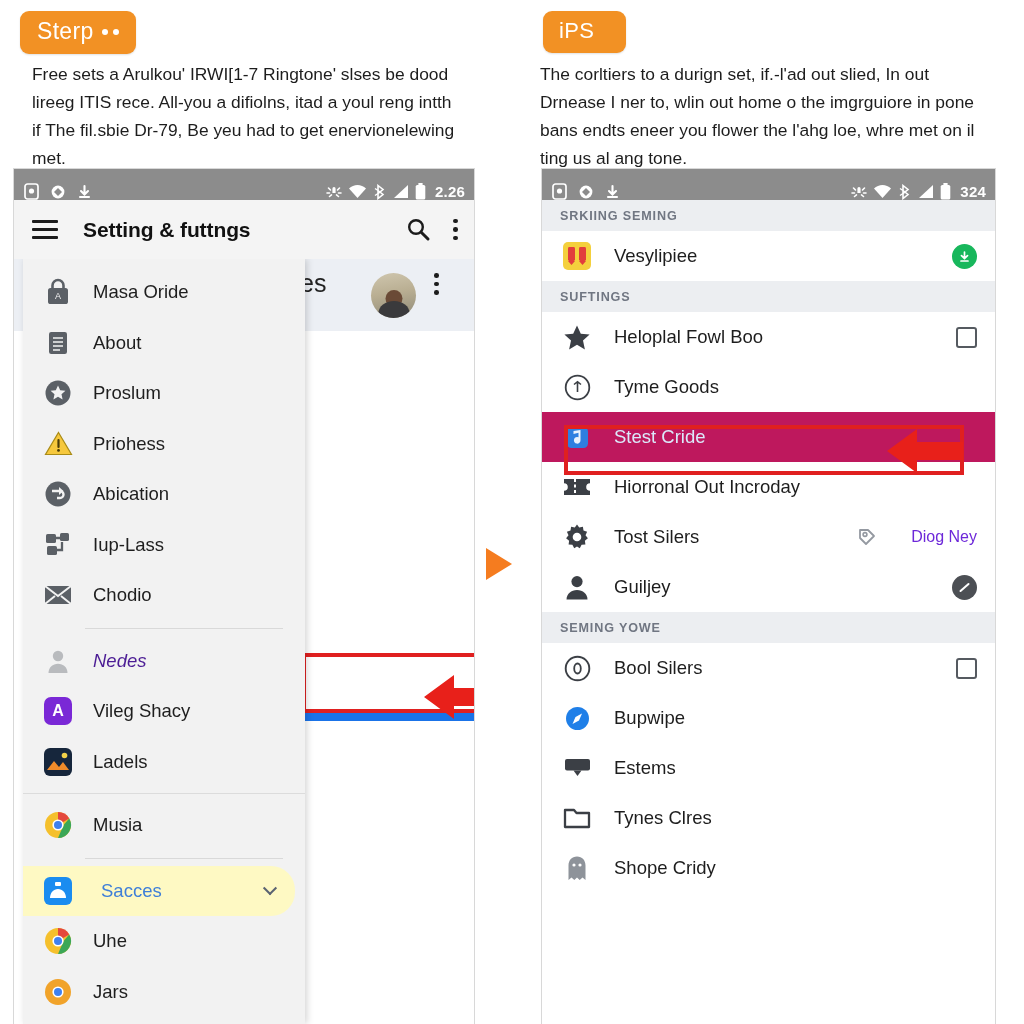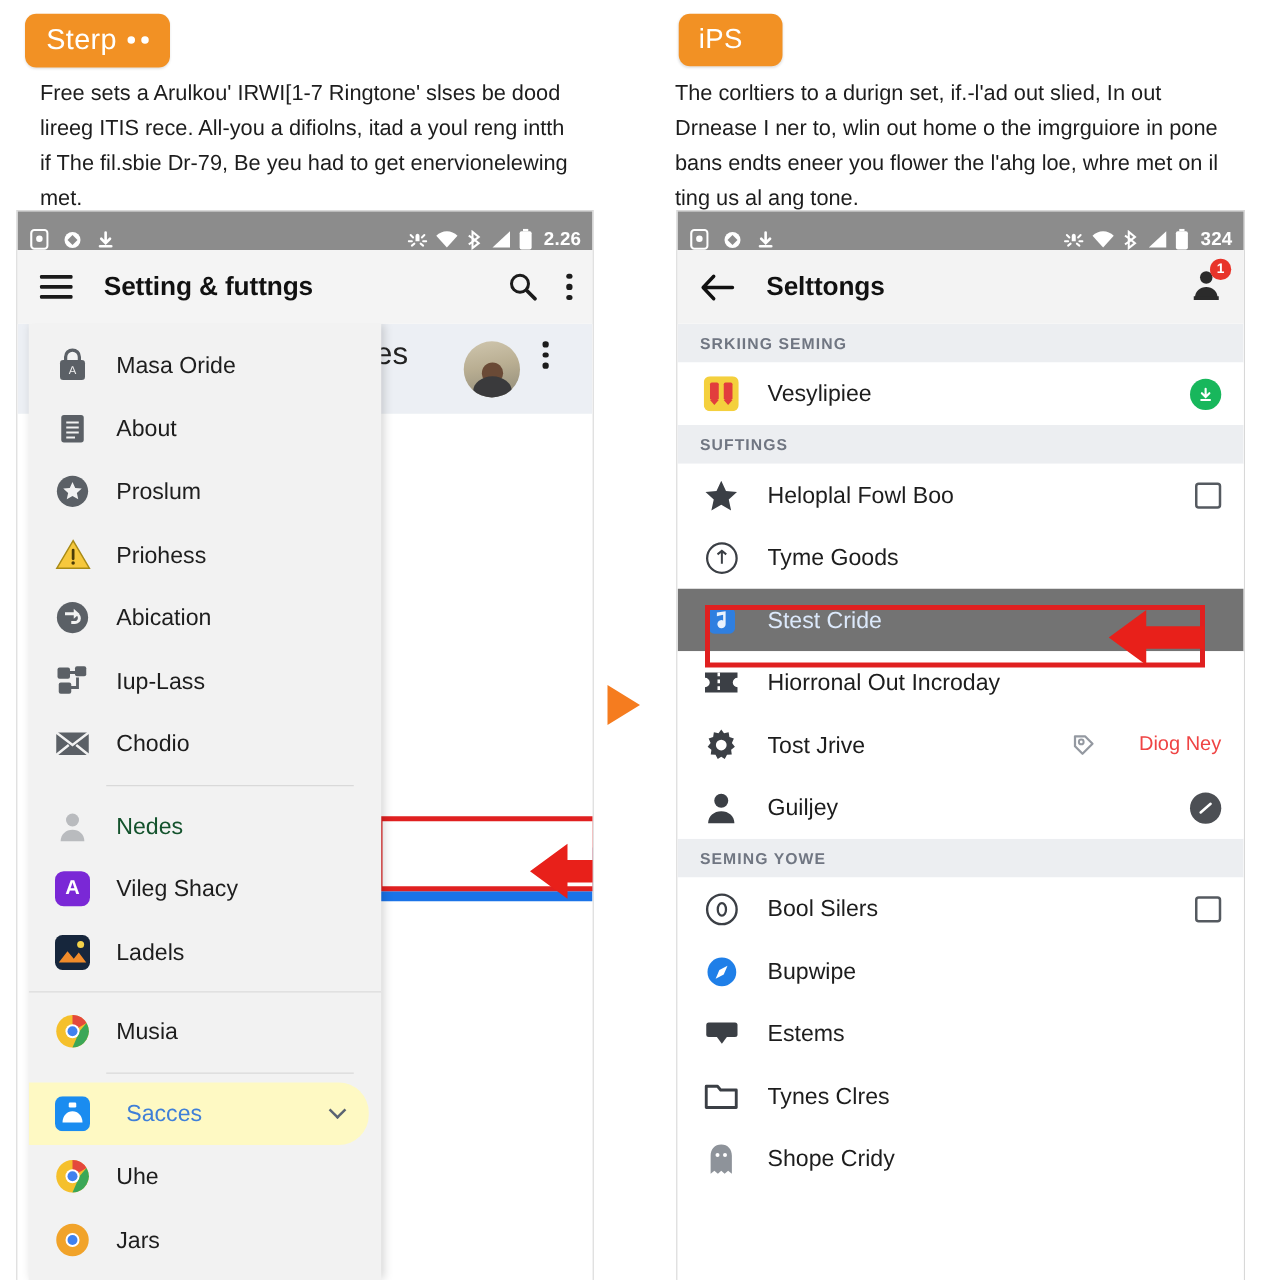--- a/index.html
+++ b/index.html
@@ -192,21 +192,21 @@
   }
   .drow {
     display: flex; align-items: center;
     height: 50.5px;
     padding-left: 20px;
     gap: 20px;
     cursor: pointer;
   }
   .drow .dicon { width: 30px; height: 30px; flex: 0 0 30px; display: flex; align-items: center; justify-content: center; }
   .drow .dlabel { font-size: 18.5px; color: #1e1e1e; white-space: nowrap; }
-  .drow.muted .dlabel { color: #14532d; }
+  .drow.muted .dlabel { color: #4c1d95; font-style: italic; }
   .drow.sel {
     background: #fef9c3;
     border-radius: 0 24px 24px 0;
     margin-right: 10px;
     gap: 28px;
   }
   .drow.sel .dlabel { color: #3f7fd8; font-weight: 500; }
   .ddiv { height: 1px; background: #d9d9d9; margin: 7px 22px 7px 62px; }
   .ddiv.full { margin: 6px 0; background: #dcdcdc; }
   .chev-down {
@@ -237,40 +237,40 @@
     display: flex; align-items: center;
     height: 50px;
     padding: 0 18px 0 20px;
     gap: 22px;
     position: relative;
     background: #ffffff;
     cursor: pointer;
   }
   .rrow .rlabel { font-size: 18.5px; color: #1d1d1d; white-space: nowrap; }
   .rrow .rtrail { margin-left: auto; display: flex; align-items: center; gap: 8px; }
-  .rrow .rtrail-text { font-size: 16px; color: #ef4444; margin-left: 26px; }
+  .rrow .rtrail-text { font-size: 16px; color: #6d28d9; margin-left: 26px; }
   .rico { width: 30px; flex: 0 0 30px; display: flex; align-items: center; justify-content: center; }
   .cbox { width: 21px; height: 21px; border: 2.2px solid #555a60; border-radius: 3px; }
   .green-dl {
     width: 25px; height: 25px; border-radius: 50%;
     background: #18b75c; display: flex; align-items: center; justify-content: center;
   }
   .grey-toggle {
     width: 25px; height: 25px; border-radius: 50%;
     background: #4c4f54; display: flex; align-items: center; justify-content: center;
   }
 
   .hl-stest {
     position: absolute; left: 22px; top: 487px;
     width: 400px; height: 50px;
     border: 4px solid #e02020;
     z-index: 6;
     pointer-events: none;
   }
-  .rrow.sel-blue { background: #737373; }
+  .rrow.sel-blue { background: #be185d; }
   .rrow.sel-blue .rlabel { color: #dce9fb; }
   .arrow-red-right { position: absolute; left: 892px; top: 488px; z-index: 9; }
 
   
   .mid-arrow {
     position: absolute; left: 486px; top: 548px;
     width: 0; height: 0;
     border-top: 16px solid transparent;
     border-bottom: 16px solid transparent;
     border-left: 26px solid #f57c1f;
@@ -593,36 +593,20 @@
                 <path d="M15 1v13H1z" fill="#fff"></path>
               </svg>
             <svg class="sb-ico" width="11" height="17" viewBox="0 0 11 17">
                 <rect x="3.4" y="0" width="4.2" height="2" fill="#fff"></rect>
                 <rect x="0.7" y="2" width="9.6" height="14.5" rx="1.6" fill="#fff"></rect>
               </svg>
             <span class="sb-time">324</span>
           </span>
         </div>
 
-        <div class="appbar light">
-          <svg width="28" height="24" viewBox="0 0 28 24">
-              <path d="M26 12H3M11 3L2.5 12 11 21" stroke="#111" stroke-width="2.7" fill="none" stroke-linecap="round" stroke-linejoin="round"></path>
-            </svg>
-          <div class="appbar-title">Selttongs</div>
-          <div class="appbar-actions">
-            <span style="position:relative; display:inline-block;">
-              <svg width="27" height="27" viewBox="0 0 27 27">
-                  <circle cx="13" cy="8" r="5" fill="#2b2b2b"></circle>
-                  <path d="M4 24c0-5 4-8.4 9-8.4s9 3.4 9 8.4z" fill="#2b2b2b"></path>
-                  <rect x="3" y="23" width="20" height="3" fill="#2b2b2b"></rect>
-                </svg>
-              <span class="badge-dot">1</span>
-            </span>
-          </div>
-        </div>
 
         <div class="rp-body">
 
           <div class="sect-head">SRKIING SEMING</div>
           <div class="rrow">
             <span class="rico">
               <svg width="28" height="28" viewBox="0 0 28 28">
                   <rect width="28" height="28" rx="5" fill="#f4d03d"></rect>
                   <rect x="5" y="5" width="7" height="14" rx="1.4" fill="#e23d3d"></rect>
                   <rect x="16" y="5" width="7" height="14" rx="1.4" fill="#e23d3d"></rect>
@@ -683,21 +667,21 @@
             <span class="rlabel">Hiorronal Out Incroday</span>
           </div>
 
           <div class="rrow">
             <span class="rico">
               <svg width="28" height="28" viewBox="0 0 28 28">
                   <path d="M14 1.5l2.2 3.1 3.7-.9.6 3.8 3.6 1.3-1.6 3.5 2.4 3-3 2.4.5 3.8-3.8.3-1.8 3.4L14 23.4l-2.8 1.8-1.8-3.4-3.8-.3.5-3.8-3-2.4 2.4-3L3.9 8.8l3.6-1.3.6-3.8 3.7.9z" fill="#3b3f45"></path>
                   <circle cx="14" cy="14" r="4.3" fill="#fff"></circle>
                 </svg>
             </span>
-            <span class="rlabel">Tost Jrive</span>
+            <span class="rlabel">Tost Silers</span>
             <span class="rtrail">
               <svg width="20" height="20" viewBox="0 0 20 20">
                   <path d="M3 3h8l6 6-8 8-6-6z" fill="none" stroke="#9499a1" stroke-width="1.8" stroke-linejoin="round"></path>
                   <circle cx="8" cy="7.5" r="1.9" fill="none" stroke="#9499a1" stroke-width="1.6"></circle>
                 </svg>
               <span class="rtrail-text">Diog Ney</span>
             </span>
           </div>
 
           <div class="rrow">

